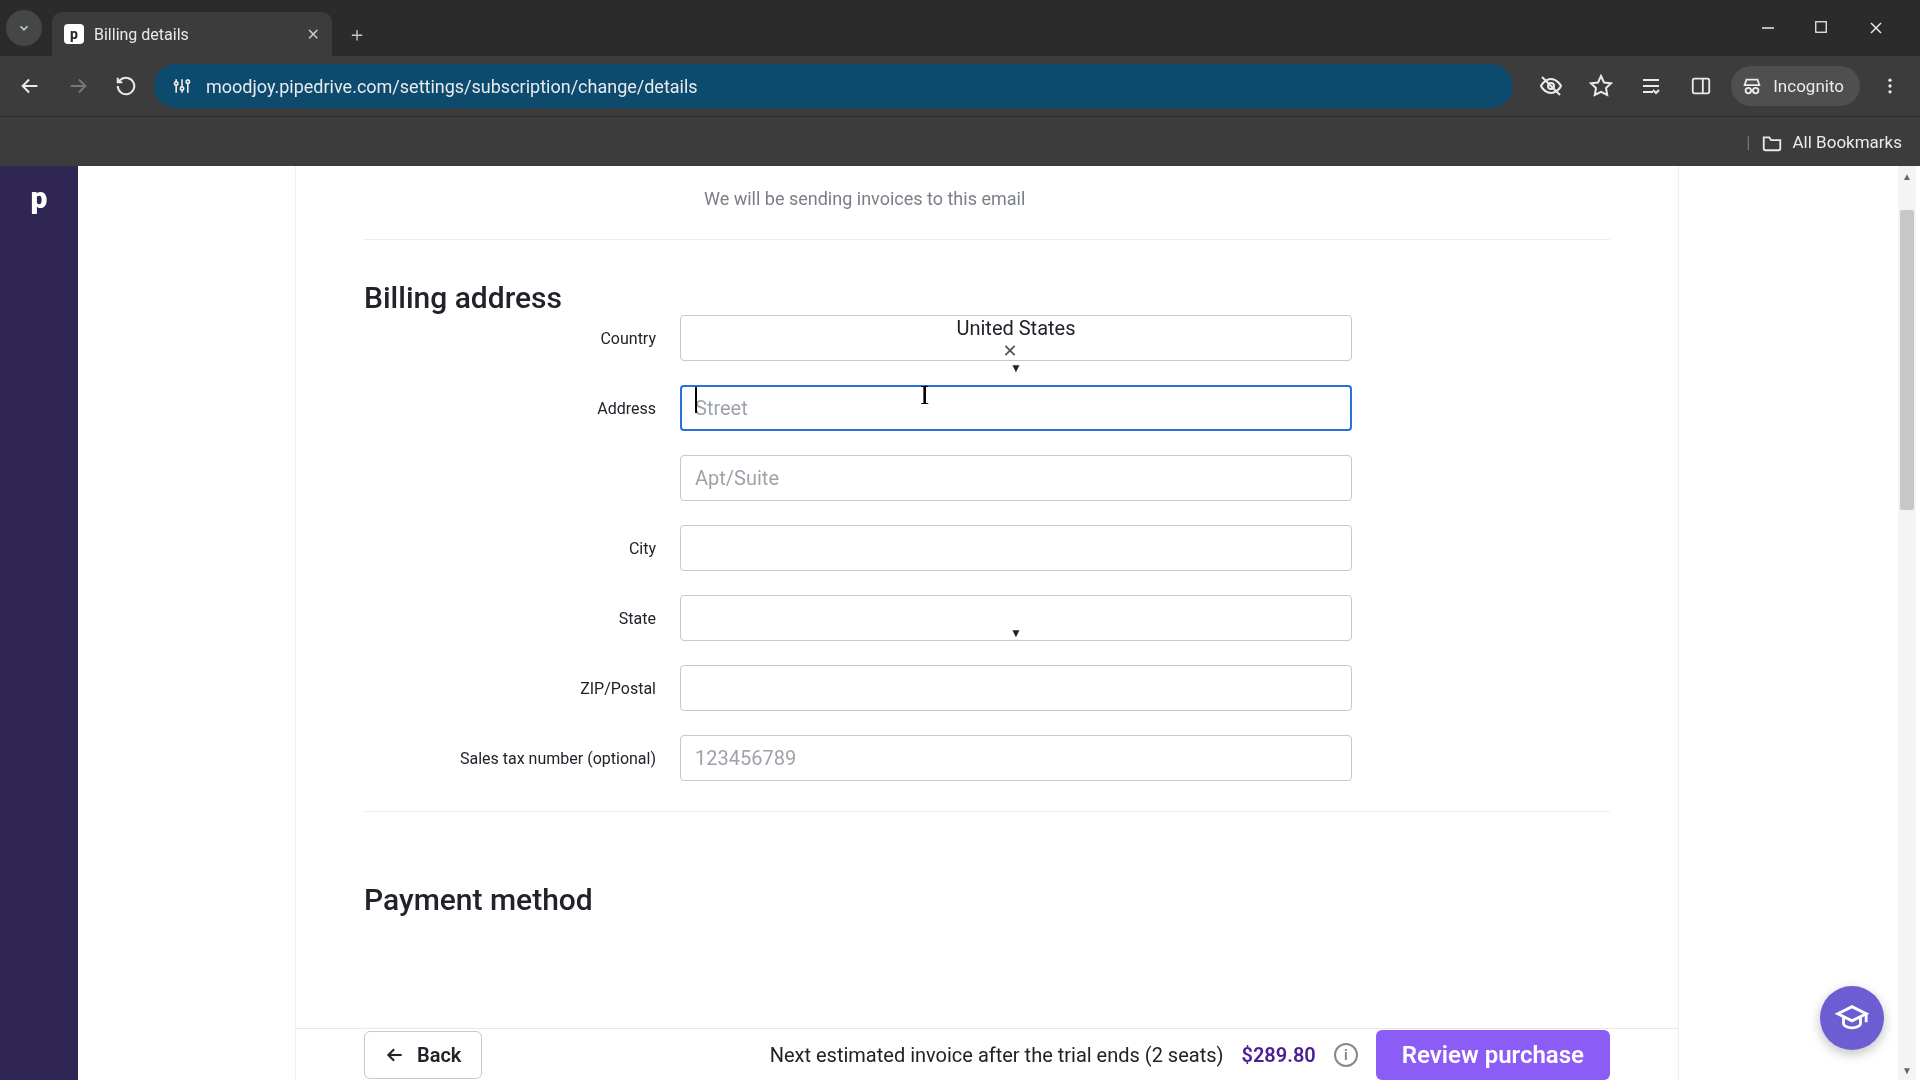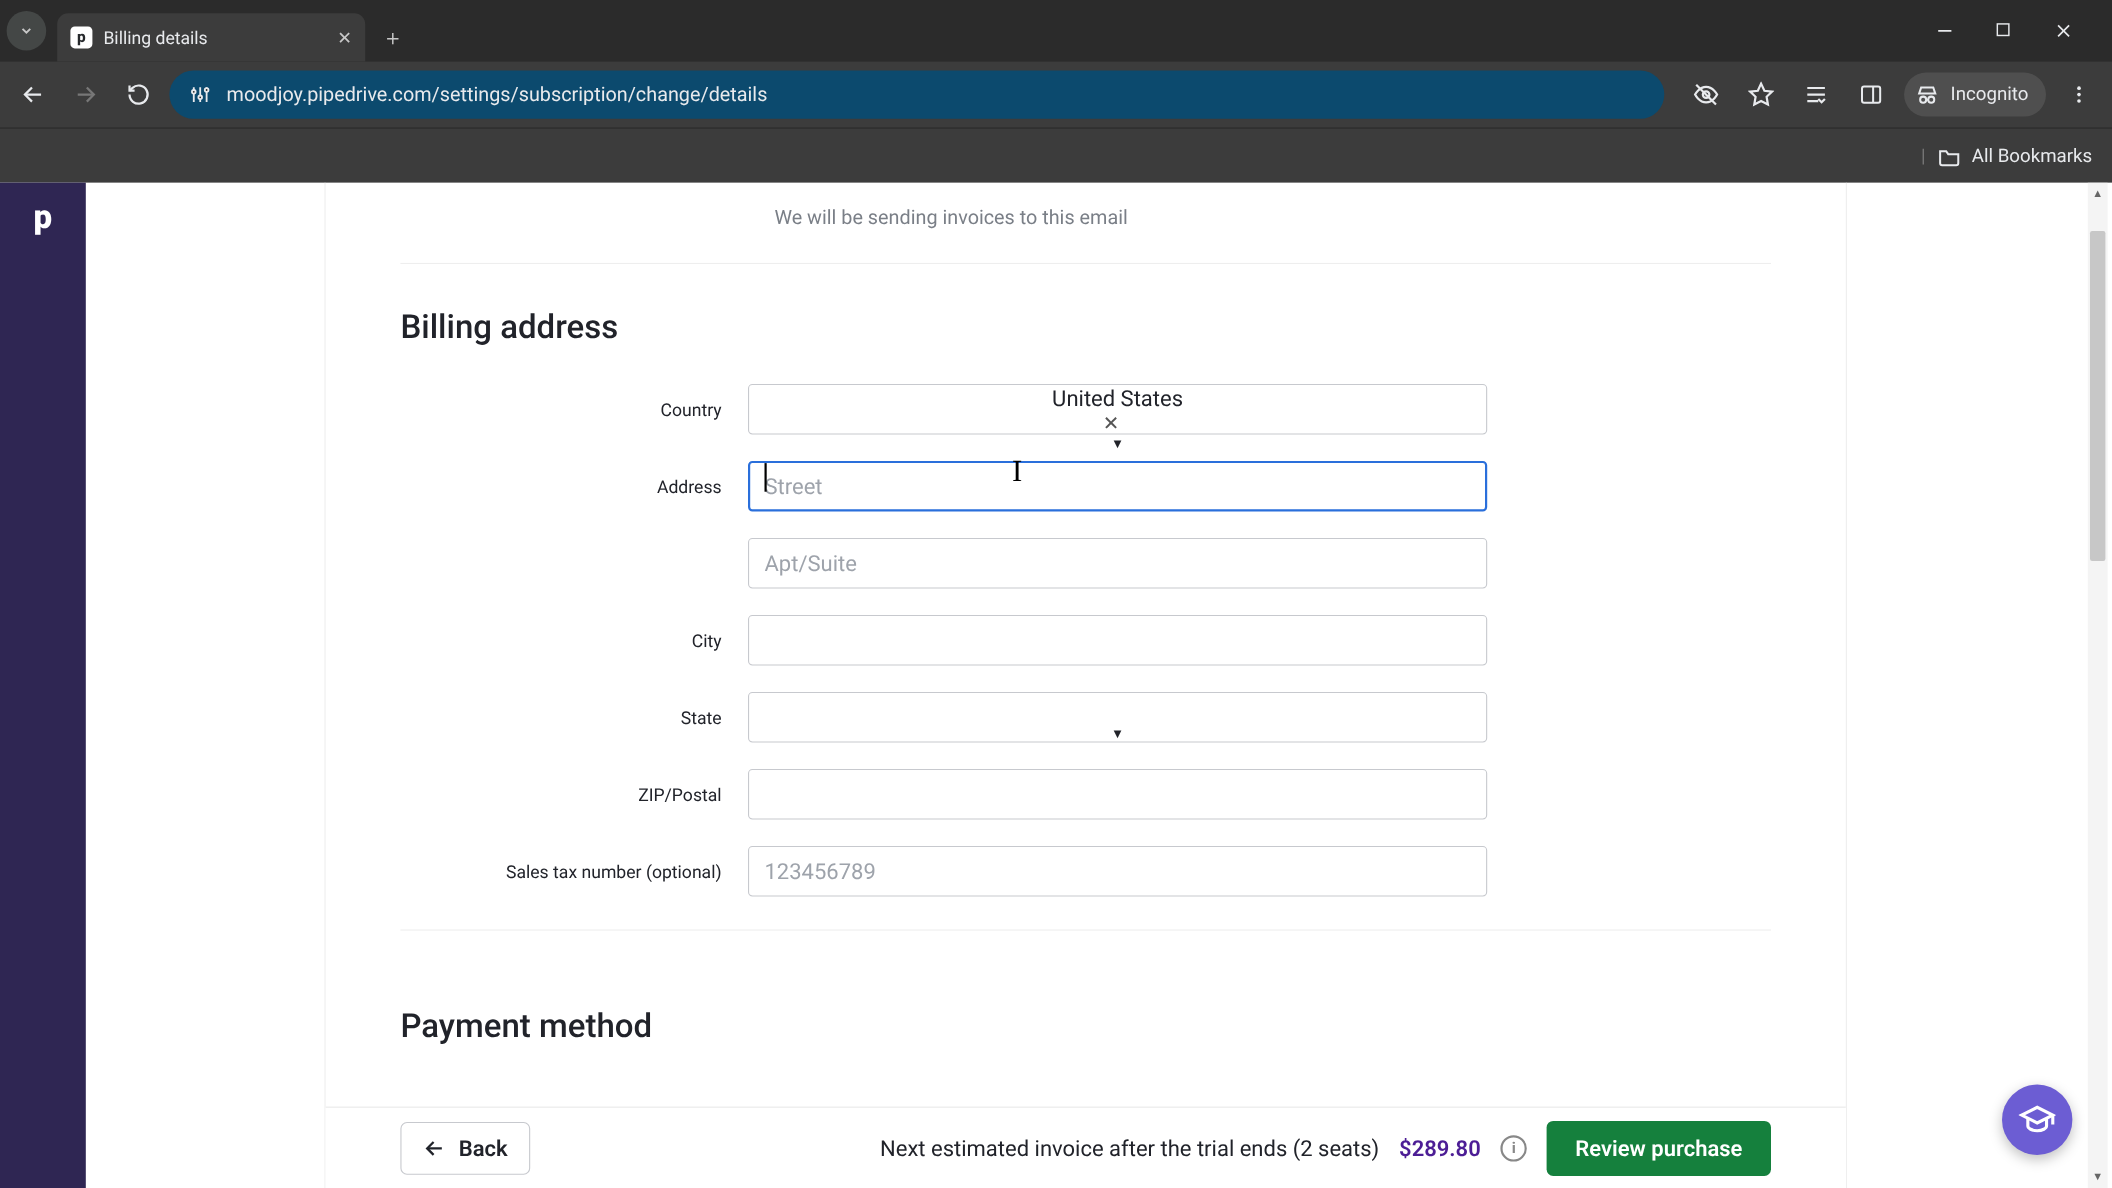--- a/index.html
+++ b/index.html
@@ -275,21 +275,20 @@
     }
     .divider {
       height: 1px;
       background: #eee;
       margin: 30px 0 40px 0;
     }
     .section-title {
       font-size: 30px;
       font-weight: 500;
       color: #21232a;
-      margin-bottom: 34px;
     }
     .form-row {
       display: flex;
       align-items: center;
       margin-bottom: 24px;
     }
     .form-row .row-label {
       width: 316px;
       text-align: right;
       padding-right: 24px;
@@ -354,21 +353,21 @@
     }
     .card .section-title.payment {
       margin-top: 70px;
       margin-bottom: 0;
     }
     .bottom-bar {
       position: absolute;
       left: 0;
       right: 0;
       bottom: 0;
-      height: 74px;
+      height: 52px;
       border-top: 1px solid #e8e8e8;
       background: #fff;
       display: flex;
       align-items: center;
       padding: 0 68px 0 68px;
       text-align: right;
     }
     .back-btn {
       display: flex;
       align-items: center;
@@ -405,23 +404,23 @@
       display: inline-flex;
       align-items: center;
       justify-content: center;
       font-size: 14px;
       color: #888;
       font-weight: 700;
     }
     .review-btn {
       height: 50px;
       padding: 0 26px;
-      background: #15803d;
+      background: #8b5cf6;
       color: #fff;
-      font-size: 20px;
+      font-size: 24px;
       font-weight: 600;
       border-radius: 6px;
       display: flex;
       align-items: center;
     }
     .fab {
       position: absolute;
       right: 36px;
       bottom: 30px;
       width: 64px;

